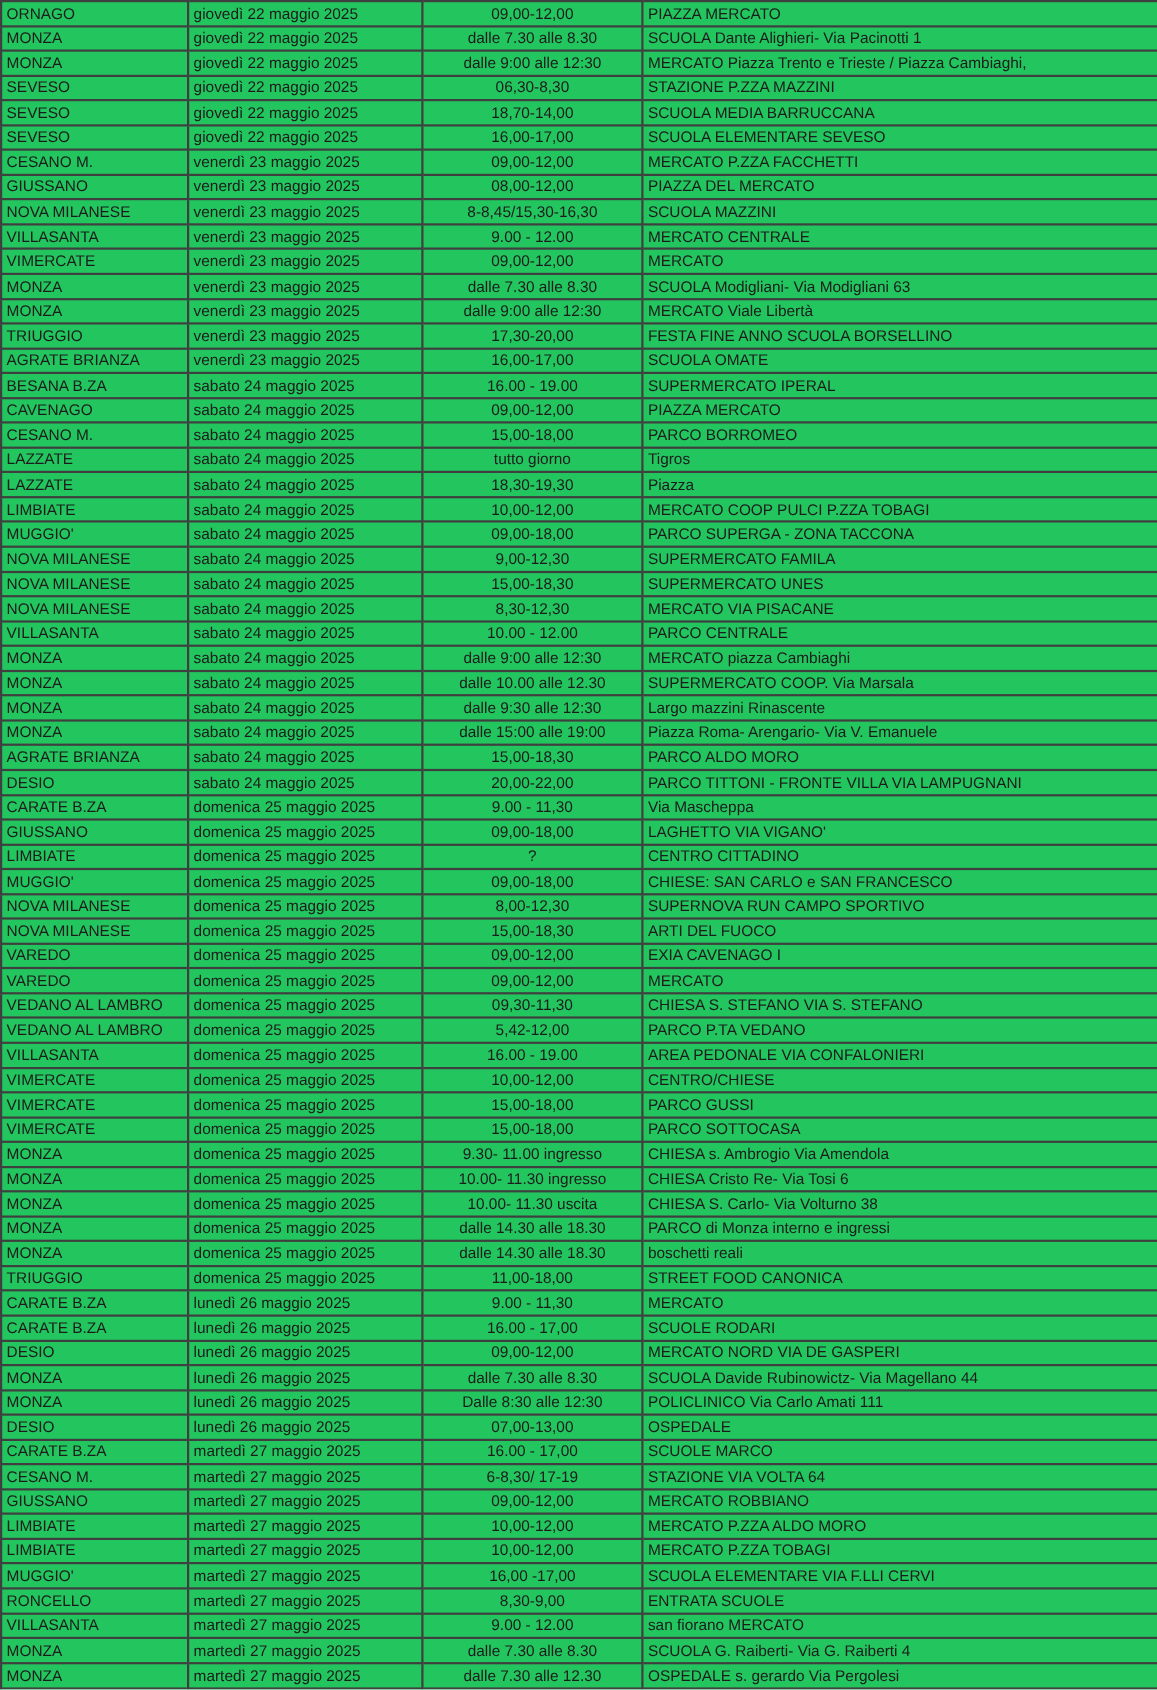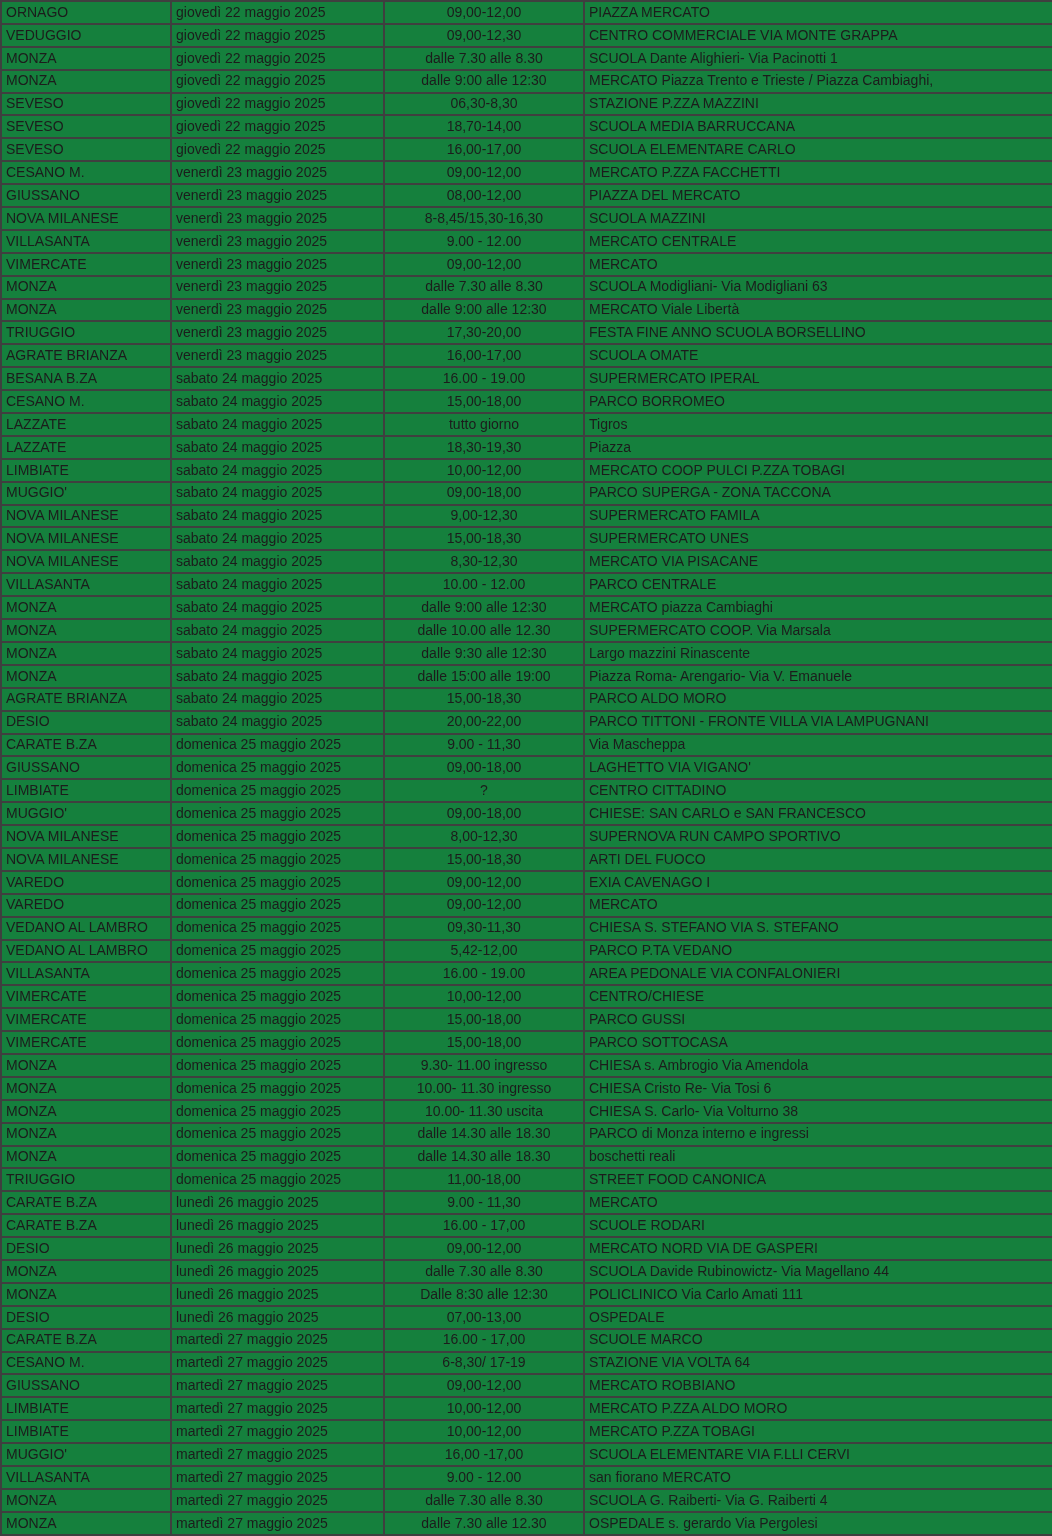--- a/index.html
+++ b/index.html
@@ -5,21 +5,21 @@
   html, body {
     margin: 0;
     padding: 0;
     background: #ffffff;
     width: 1052px;
   }
   .page {
     width: 1052px;
     height: 1536px;
     overflow: hidden;
-    background: #15803d;
+    background: #22c55e;
   }
   table.schedule {
     border-collapse: collapse;
     table-layout: fixed;
     width: 1052px;
     height: 1536px;
     font-family: "Liberation Sans", sans-serif;
   }
   table.schedule td {
     border: 2px solid #3f3f3f;
@@ -50,26 +50,20 @@
       <col style="width:469px">
     </colgroup>
     <tbody id="table-body">
         <tr>
           <td class="col-city">ORNAGO</td>
           <td class="col-date">giovedì 22 maggio 2025</td>
           <td class="col-time">09,00-12,00</td>
           <td class="col-location">PIAZZA MERCATO</td>
         </tr>
         <tr>
-          <td class="col-city">VEDUGGIO</td>
-          <td class="col-date">giovedì 22 maggio 2025</td>
-          <td class="col-time">09,00-12,30</td>
-          <td class="col-location">CENTRO COMMERCIALE VIA MONTE GRAPPA</td>
-        </tr>
-        <tr>
           <td class="col-city">MONZA</td>
           <td class="col-date">giovedì 22 maggio 2025</td>
           <td class="col-time">dalle 7.30 alle 8.30</td>
           <td class="col-location">SCUOLA Dante  Alighieri- Via Pacinotti 1</td>
         </tr>
         <tr>
           <td class="col-city">MONZA</td>
           <td class="col-date">giovedì 22 maggio 2025</td>
           <td class="col-time">dalle 9:00 alle 12:30</td>
           <td class="col-location">MERCATO Piazza Trento e Trieste / Piazza Cambiaghi,</td>
@@ -83,21 +77,21 @@
         <tr>
           <td class="col-city">SEVESO</td>
           <td class="col-date">giovedì 22 maggio 2025</td>
           <td class="col-time">18,70-14,00</td>
           <td class="col-location">SCUOLA MEDIA  BARRUCCANA</td>
         </tr>
         <tr>
           <td class="col-city">SEVESO</td>
           <td class="col-date">giovedì 22 maggio 2025</td>
           <td class="col-time">16,00-17,00</td>
-          <td class="col-location">SCUOLA ELEMENTARE CARLO</td>
+          <td class="col-location">SCUOLA ELEMENTARE SEVESO</td>
         </tr>
         <tr>
           <td class="col-city">CESANO M.</td>
           <td class="col-date">venerdì 23 maggio 2025</td>
           <td class="col-time">09,00-12,00</td>
           <td class="col-location">MERCATO P.ZZA FACCHETTI</td>
         </tr>
         <tr>
           <td class="col-city">GIUSSANO</td>
           <td class="col-date">venerdì 23 maggio 2025</td>
@@ -146,20 +140,26 @@
           <td class="col-time">16,00-17,00</td>
           <td class="col-location">SCUOLA OMATE</td>
         </tr>
         <tr>
           <td class="col-city">BESANA B.ZA</td>
           <td class="col-date">sabato 24 maggio 2025</td>
           <td class="col-time">16.00 - 19.00</td>
           <td class="col-location">SUPERMERCATO IPERAL</td>
         </tr>
         <tr>
+          <td class="col-city">CAVENAGO</td>
+          <td class="col-date">sabato 24 maggio 2025</td>
+          <td class="col-time">09,00-12,00</td>
+          <td class="col-location">PIAZZA MERCATO</td>
+        </tr>
+        <tr>
           <td class="col-city">CESANO M.</td>
           <td class="col-date">sabato 24 maggio 2025</td>
           <td class="col-time">15,00-18,00</td>
           <td class="col-location">PARCO BORROMEO</td>
         </tr>
         <tr>
           <td class="col-city">LAZZATE</td>
           <td class="col-date">sabato 24 maggio 2025</td>
           <td class="col-time">tutto giorno</td>
           <td class="col-location">Tigros</td>
@@ -426,20 +426,26 @@
           <td class="col-city">LIMBIATE</td>
           <td class="col-date">martedì 27 maggio 2025</td>
           <td class="col-time">10,00-12,00</td>
           <td class="col-location">MERCATO P.ZZA TOBAGI</td>
         </tr>
         <tr>
           <td class="col-city">MUGGIO'</td>
           <td class="col-date">martedì 27 maggio 2025</td>
           <td class="col-time">16,00 -17,00</td>
           <td class="col-location">SCUOLA ELEMENTARE VIA F.LLI CERVI</td>
+        </tr>
+        <tr>
+          <td class="col-city">RONCELLO</td>
+          <td class="col-date">martedì 27 maggio 2025</td>
+          <td class="col-time">8,30-9,00</td>
+          <td class="col-location">ENTRATA SCUOLE</td>
         </tr>
         <tr>
           <td class="col-city">VILLASANTA</td>
           <td class="col-date small">martedì 27 maggio 2025</td>
           <td class="col-time">9.00 - 12.00</td>
           <td class="col-location">san fiorano MERCATO</td>
         </tr>
         <tr>
           <td class="col-city">MONZA</td>
           <td class="col-date">martedì 27 maggio 2025</td>

